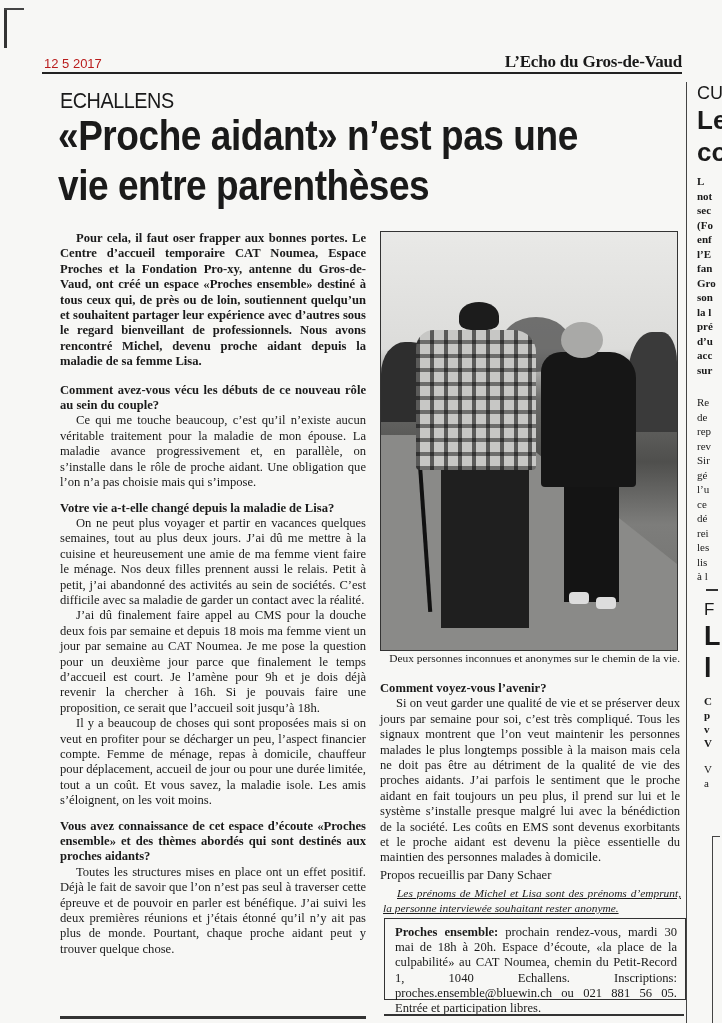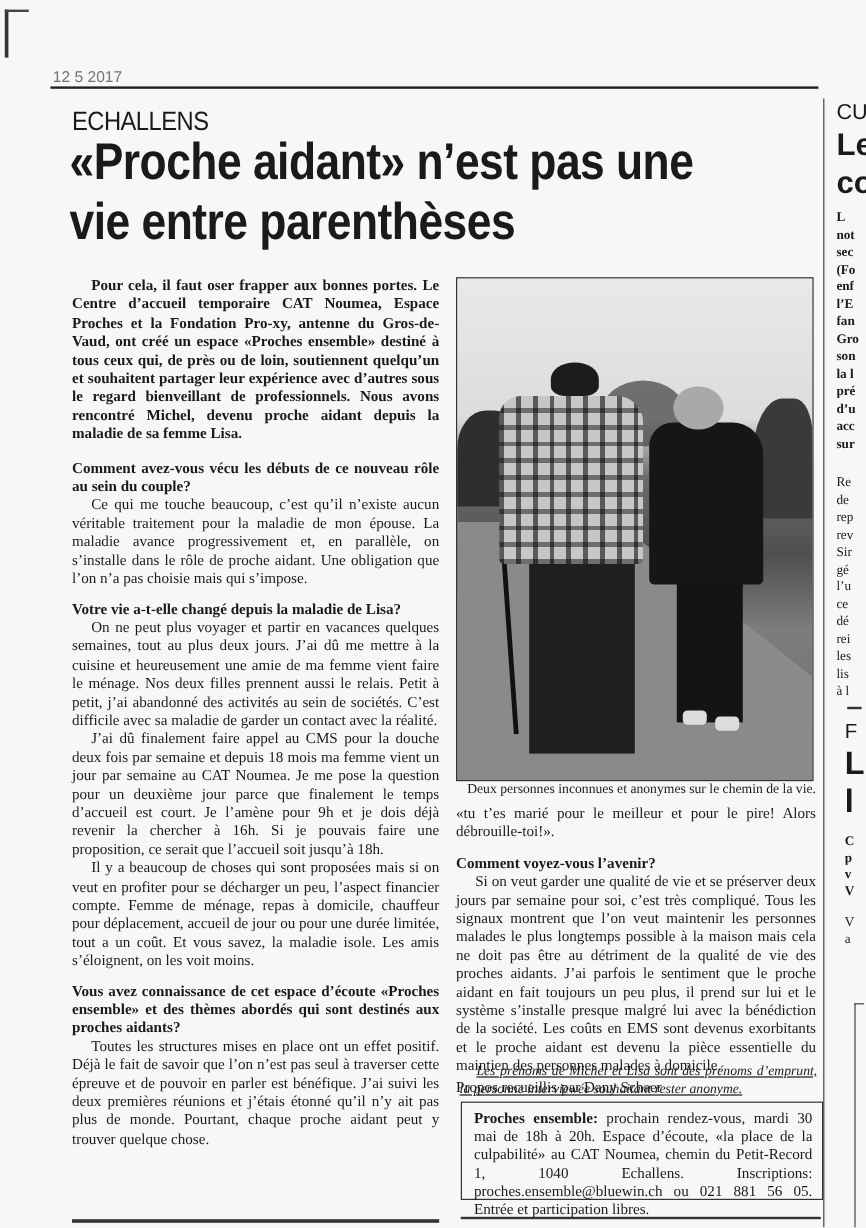--- a/index.html
+++ b/index.html
@@ -11,21 +11,21 @@
     }
     .crop-mark-v { position: absolute; left: 4px; top: 8px; width: 3px; height: 40px; background: #333; }
     .crop-mark-h { position: absolute; left: 4px; top: 8px; width: 20px; height: 2px; background: #444; }
 
     .masthead {
       position: absolute; left: 42px; top: 50px; width: 640px; height: 22px;
       border-bottom: 2px solid #222;
     }
     .masthead .date {
       position: absolute; left: 2px; top: 6px;
-      font-family: "Liberation Sans", "DejaVu Sans", sans-serif; font-size: 13px; color: #737373;
+      font-family: "Liberation Sans", "DejaVu Sans", sans-serif; font-size: 13px; color: #b91c1c;
     }
     .masthead .paper {
       position: absolute; right: 0; top: 2px;
       font-family: "Liberation Serif", serif; font-weight: bold; font-size: 17px; letter-spacing: -0.2px;
     }
 
     .kicker {
       position: absolute; left: 60px; top: 88px;
       font-family: "Liberation Sans", "DejaVu Sans", sans-serif; font-size: 22px; letter-spacing: -0.5px;
       transform: scaleX(0.9); transform-origin: left;
@@ -112,20 +112,21 @@
     .side-bracket-top { position: absolute; left: 712px; top: 836px; width: 8px; height: 1px; background: #444; }
   </style>
 </head>
 <body>
 
 <div class="crop-mark-v"></div>
 <div class="crop-mark-h"></div>
 
 <header class="masthead">
   <span class="date">12 5 2017</span>
+  <span class="paper">L’Echo du Gros-de-Vaud</span>
 </header>
 
 <div class="kicker">ECHALLENS</div>
 <h1 class="headline" style="margin:0;">«Proche aidant» n’est pas une
 vie entre parenthèses</h1>
 
 <div class="col-left">
   <p class="lead">Pour cela, il faut oser frapper aux bonnes portes. Le Centre d’accueil temporaire CAT Noumea, Espace Proches et la Fondation Pro-xy, antenne du Gros-de-Vaud, ont créé un espace «Proches ensemble» destiné à tous ceux qui, de près ou de loin, soutiennent quelqu’un et souhaitent partager leur expérience avec d’autres sous le regard bienveillant de professionnels. Nous avons rencontré Michel, devenu proche aidant depuis la maladie de sa femme Lisa.</p>
   <p class="q">Comment avez-vous vécu les débuts de ce nouveau rôle au sein du couple?</p>
   <p>Ce qui me touche beaucoup, c’est qu’il n’existe aucun véritable traitement pour la maladie de mon épouse. La maladie avance progressivement et, en parallèle, on s’installe dans le rôle de proche aidant. Une obligation que l’on n’a pas choisie mais qui s’impose.</p>
@@ -149,21 +150,20 @@
   <div class="man-head"></div>
   <div class="wom-legs"></div>
   <div class="wom-coat"></div>
   <div class="wom-hair"></div>
   <div class="shoe1"></div>
   <div class="shoe2"></div>
 </figure>
 <div class="caption">Deux personnes inconnues et anonymes sur le chemin de la vie.</div>
 
 <div class="col-right">
-  <p class="cont">«tu t’es marié pour le meilleur et pour le pire! Alors débrouille-toi!».</p>
   <p class="q">Comment voyez-vous l’avenir?</p>
   <p>Si on veut garder une qualité de vie et se préserver deux jours par semaine pour soi, c’est très compliqué. Tous les signaux montrent que l’on veut maintenir les personnes malades le plus longtemps possible à la maison mais cela ne doit pas être au détriment de la qualité de vie des proches aidants. J’ai parfois le sentiment que le proche aidant en fait toujours un peu plus, il prend sur lui et le système s’installe presque malgré lui avec la bénédiction de la société. Les coûts en EMS sont devenus exorbitants et le proche aidant est devenu la pièce essentielle du maintien des personnes malades à domicile.</p>
   <p class="byline">Propos recueillis par Dany Schaer</p>
 </div>
 
 <div class="note">Les prénoms de Michel et Lisa sont des prénoms d’emprunt, la personne interviewée souhaitant rester anonyme.</div>
 
 <div class="infobox"><b>Proches ensemble:</b><span> prochain rendez-vous, mardi 30 mai de 18h à 20h. Espace d’écoute, «la place de la culpabilité» au CAT Noumea, chemin du Petit-Record 1, 1040 Echallens. Inscriptions: proches.ensemble@bluewin.ch ou 021 881 56 05. Entrée et participation libres.</span></div>
 
 <div class="rule-bottom-left"></div>

